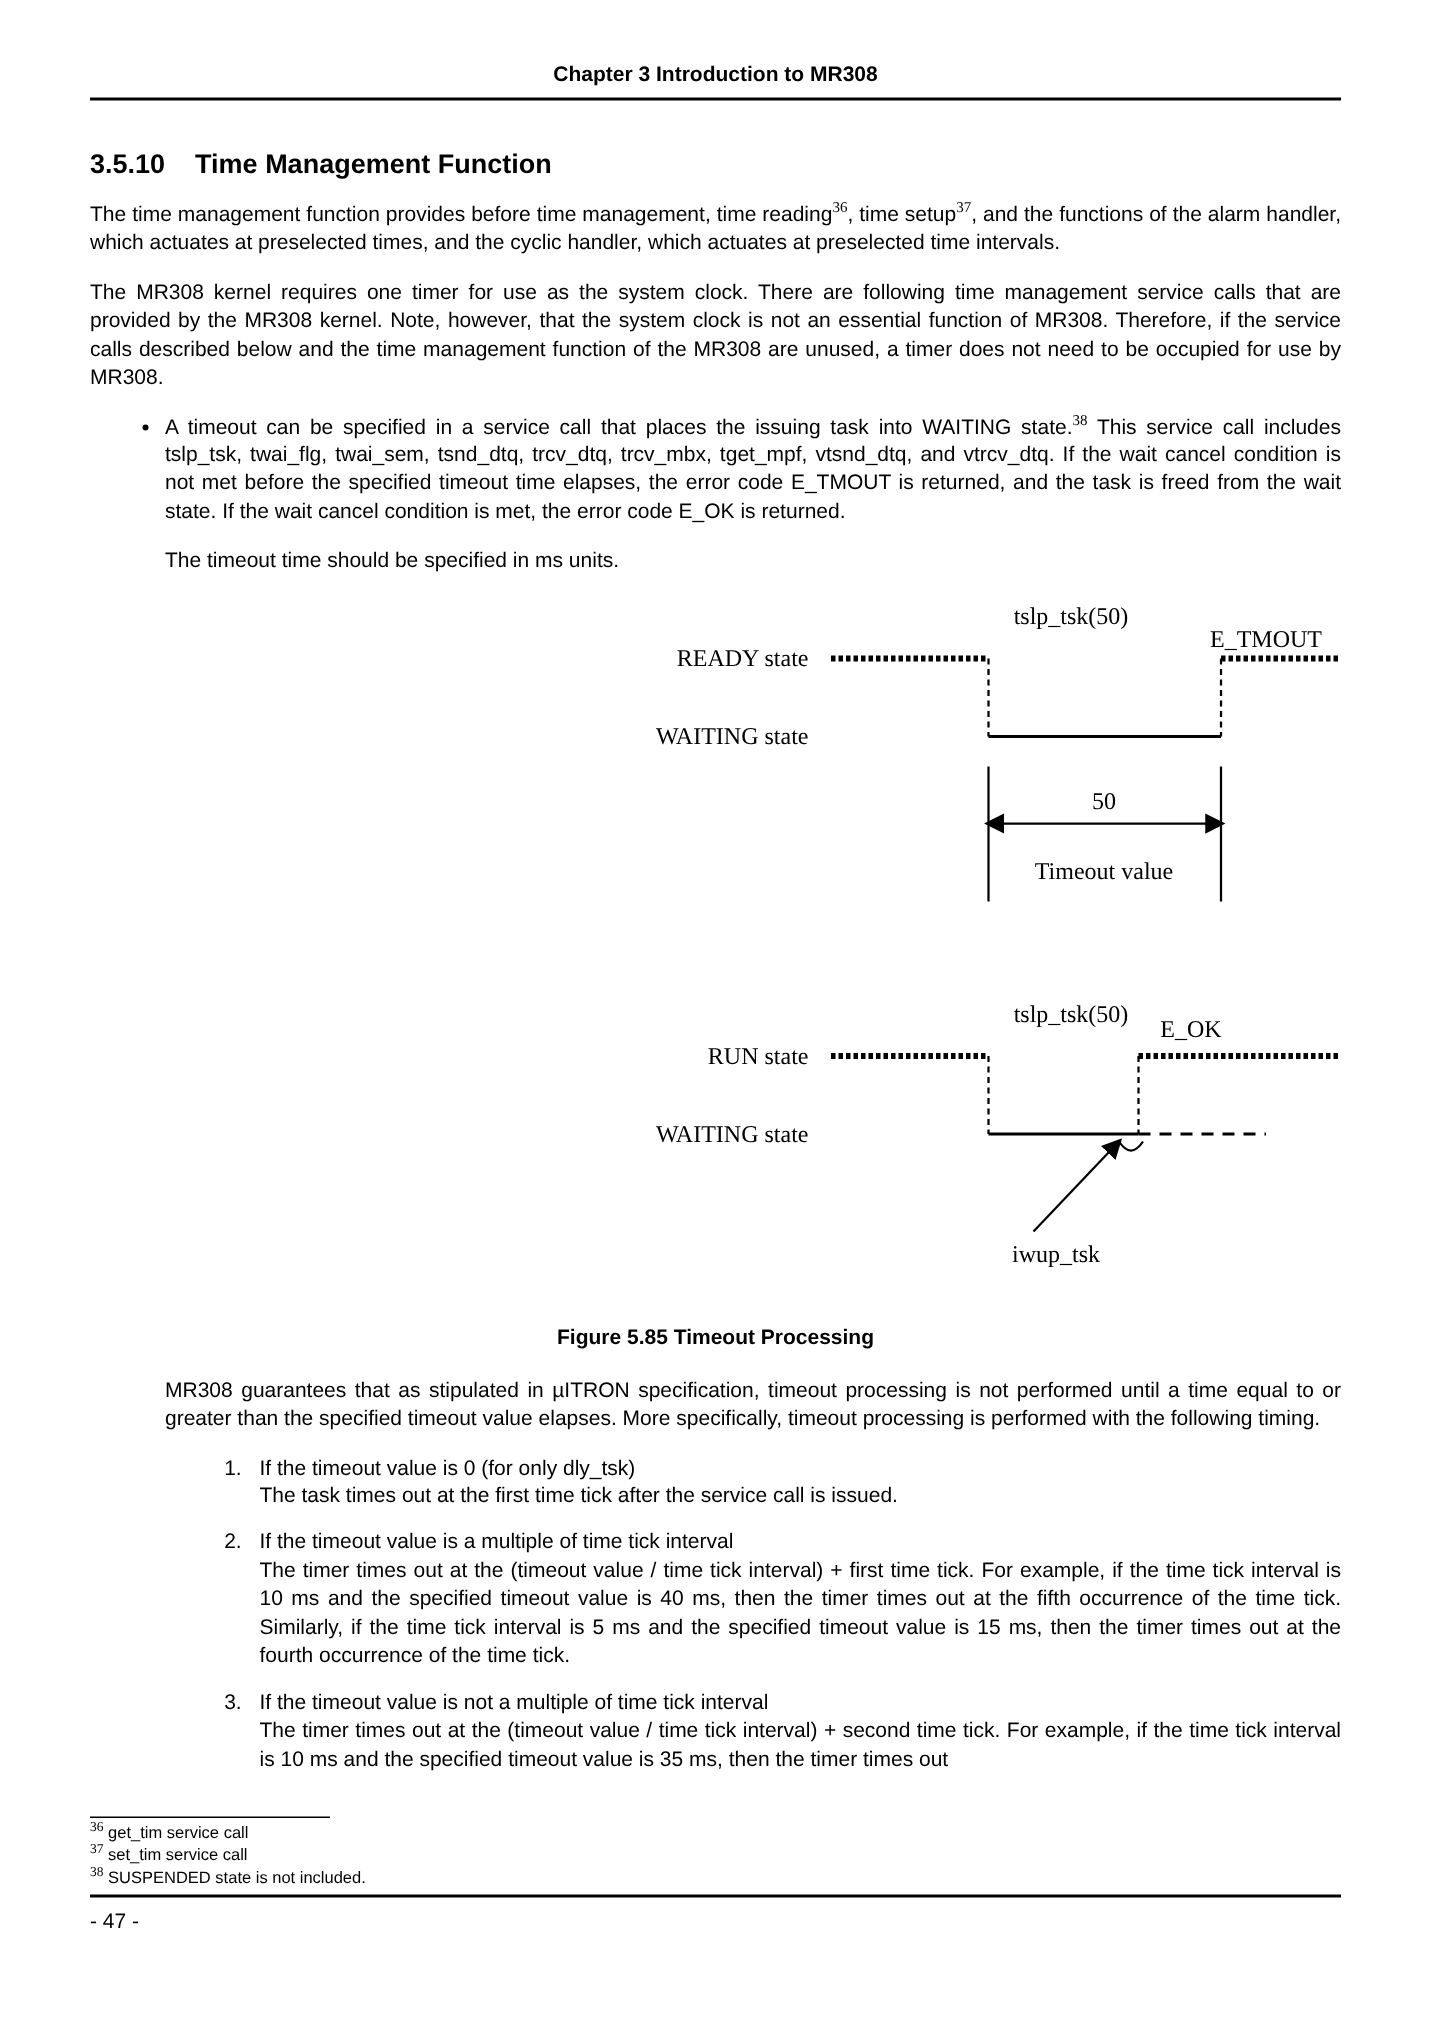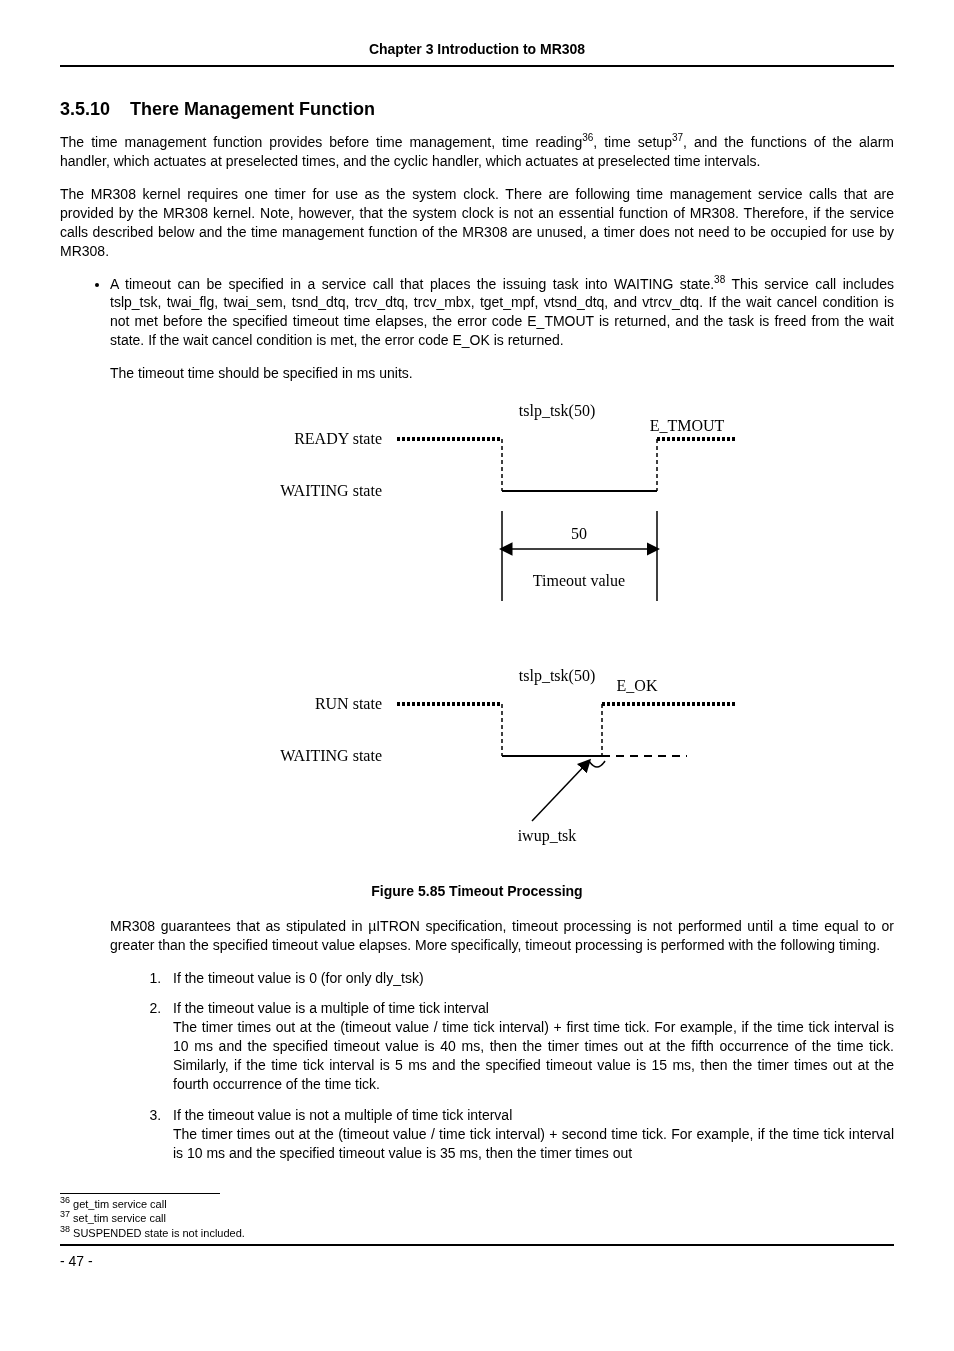--- a/index.html
+++ b/index.html
@@ -19,35 +19,35 @@
     border-bottom: 2px solid #000;
     padding-bottom: 6px;
     margin-bottom: 30px;
   }
   h2 {
     font-size: 18px;
     font-weight: bold;
     margin: 0 0 12px 0;
   }
   p { margin: 0 0 14px 0; text-align: justify; }
-  sup { font-size: 10px; vertical-align: super; line-height:0; }
+  sup { font-size: 10px; vertical-align: super; line-height:0;font-family:Liberation Serif, serif; }
   ul.bullet {
     list-style: disc;
     margin: 0 0 10px 0;
     padding-left: 50px;
   }
   ul.bullet > li { margin-bottom: 6px; }
   .indent-block {
     margin-left: 50px;
     text-align: justify;
     margin-bottom: 14px;
   }
   .figure-wrap {
     margin: 18px 0 24px 0;
-    text-align: center;
+    text-align: right;
   }
   .figure-caption {
     text-align: center;
     font-weight: bold;
     margin: 26px 0 16px 0;
   }
   ol.numlist {
     margin: 0 0 14px 0;
     padding-left: 105px;
   }
@@ -79,21 +79,21 @@
   }
   
   .svg-label { font-family: "Times New Roman", serif; font-size: 16px; }
 </style>
 </head>
 <body>
 
 <div class="chapter-header">Chapter 3 Introduction to MR308</div>
 
 <h2>
-  <span>3.5.10</span>&nbsp;&nbsp;&nbsp;&nbsp;<span>There Management Function</span>
+  <span>3.5.10</span>&nbsp;&nbsp;&nbsp;&nbsp;<span>Time Management Function</span>
 </h2>
 
 <p>
   <span>The time management function provides before time management, time reading</span><sup>36</sup><span>, time setup</span><sup>37</sup><span>, and the functions of the alarm handler, which actuates at preselected times, and the cyclic handler, which actuates at preselected time intervals.</span>
 </p>
 
 <p>The MR308 kernel requires one timer for use as the system clock. There are following time management service calls that are provided by the MR308 kernel. Note, however, that the system clock is not an essential function of MR308. Therefore, if the service calls described below and the time management function of the MR308 are unused, a timer does not need to be occupied for use by MR308.</p>
 
 <ul class="bullet">
   <li>
@@ -158,20 +158,21 @@
 </svg>
 </div>
 
 <div class="figure-caption">Figure 5.85 Timeout Processing</div>
 
 <div class="indent-block">MR308 guarantees that as stipulated in µITRON specification, timeout processing is not performed until a time equal to or greater than the specified timeout value elapses. More specifically, timeout processing is performed with the following timing.</div>
 
 <ol class="numlist">
   <li>
     <span>If the timeout value is 0 (for only dly_tsk)</span><br>
+    <span>The task times out at the first time tick after the service call is issued.</span>
   </li>
   <li>
     <span>If the timeout value is a multiple of time tick interval</span><br>
     <span>The timer times out at the (timeout value / time tick interval) + first time tick. For example, if the time tick interval is 10 ms and the specified timeout value is 40 ms, then the timer times out at the fifth occurrence of the time tick. Similarly, if the time tick interval is 5 ms and the specified timeout value is 15 ms, then the timer times out at the fourth occurrence of the time tick.</span>
   </li>
   <li>
     <span>If the timeout value is not a multiple of time tick interval</span><br>
     <span>The timer times out at the (timeout value / time tick interval) + second time tick. For example, if the time tick interval is 10 ms and the specified timeout value is 35 ms, then the timer times out</span>
   </li>
 </ol>

